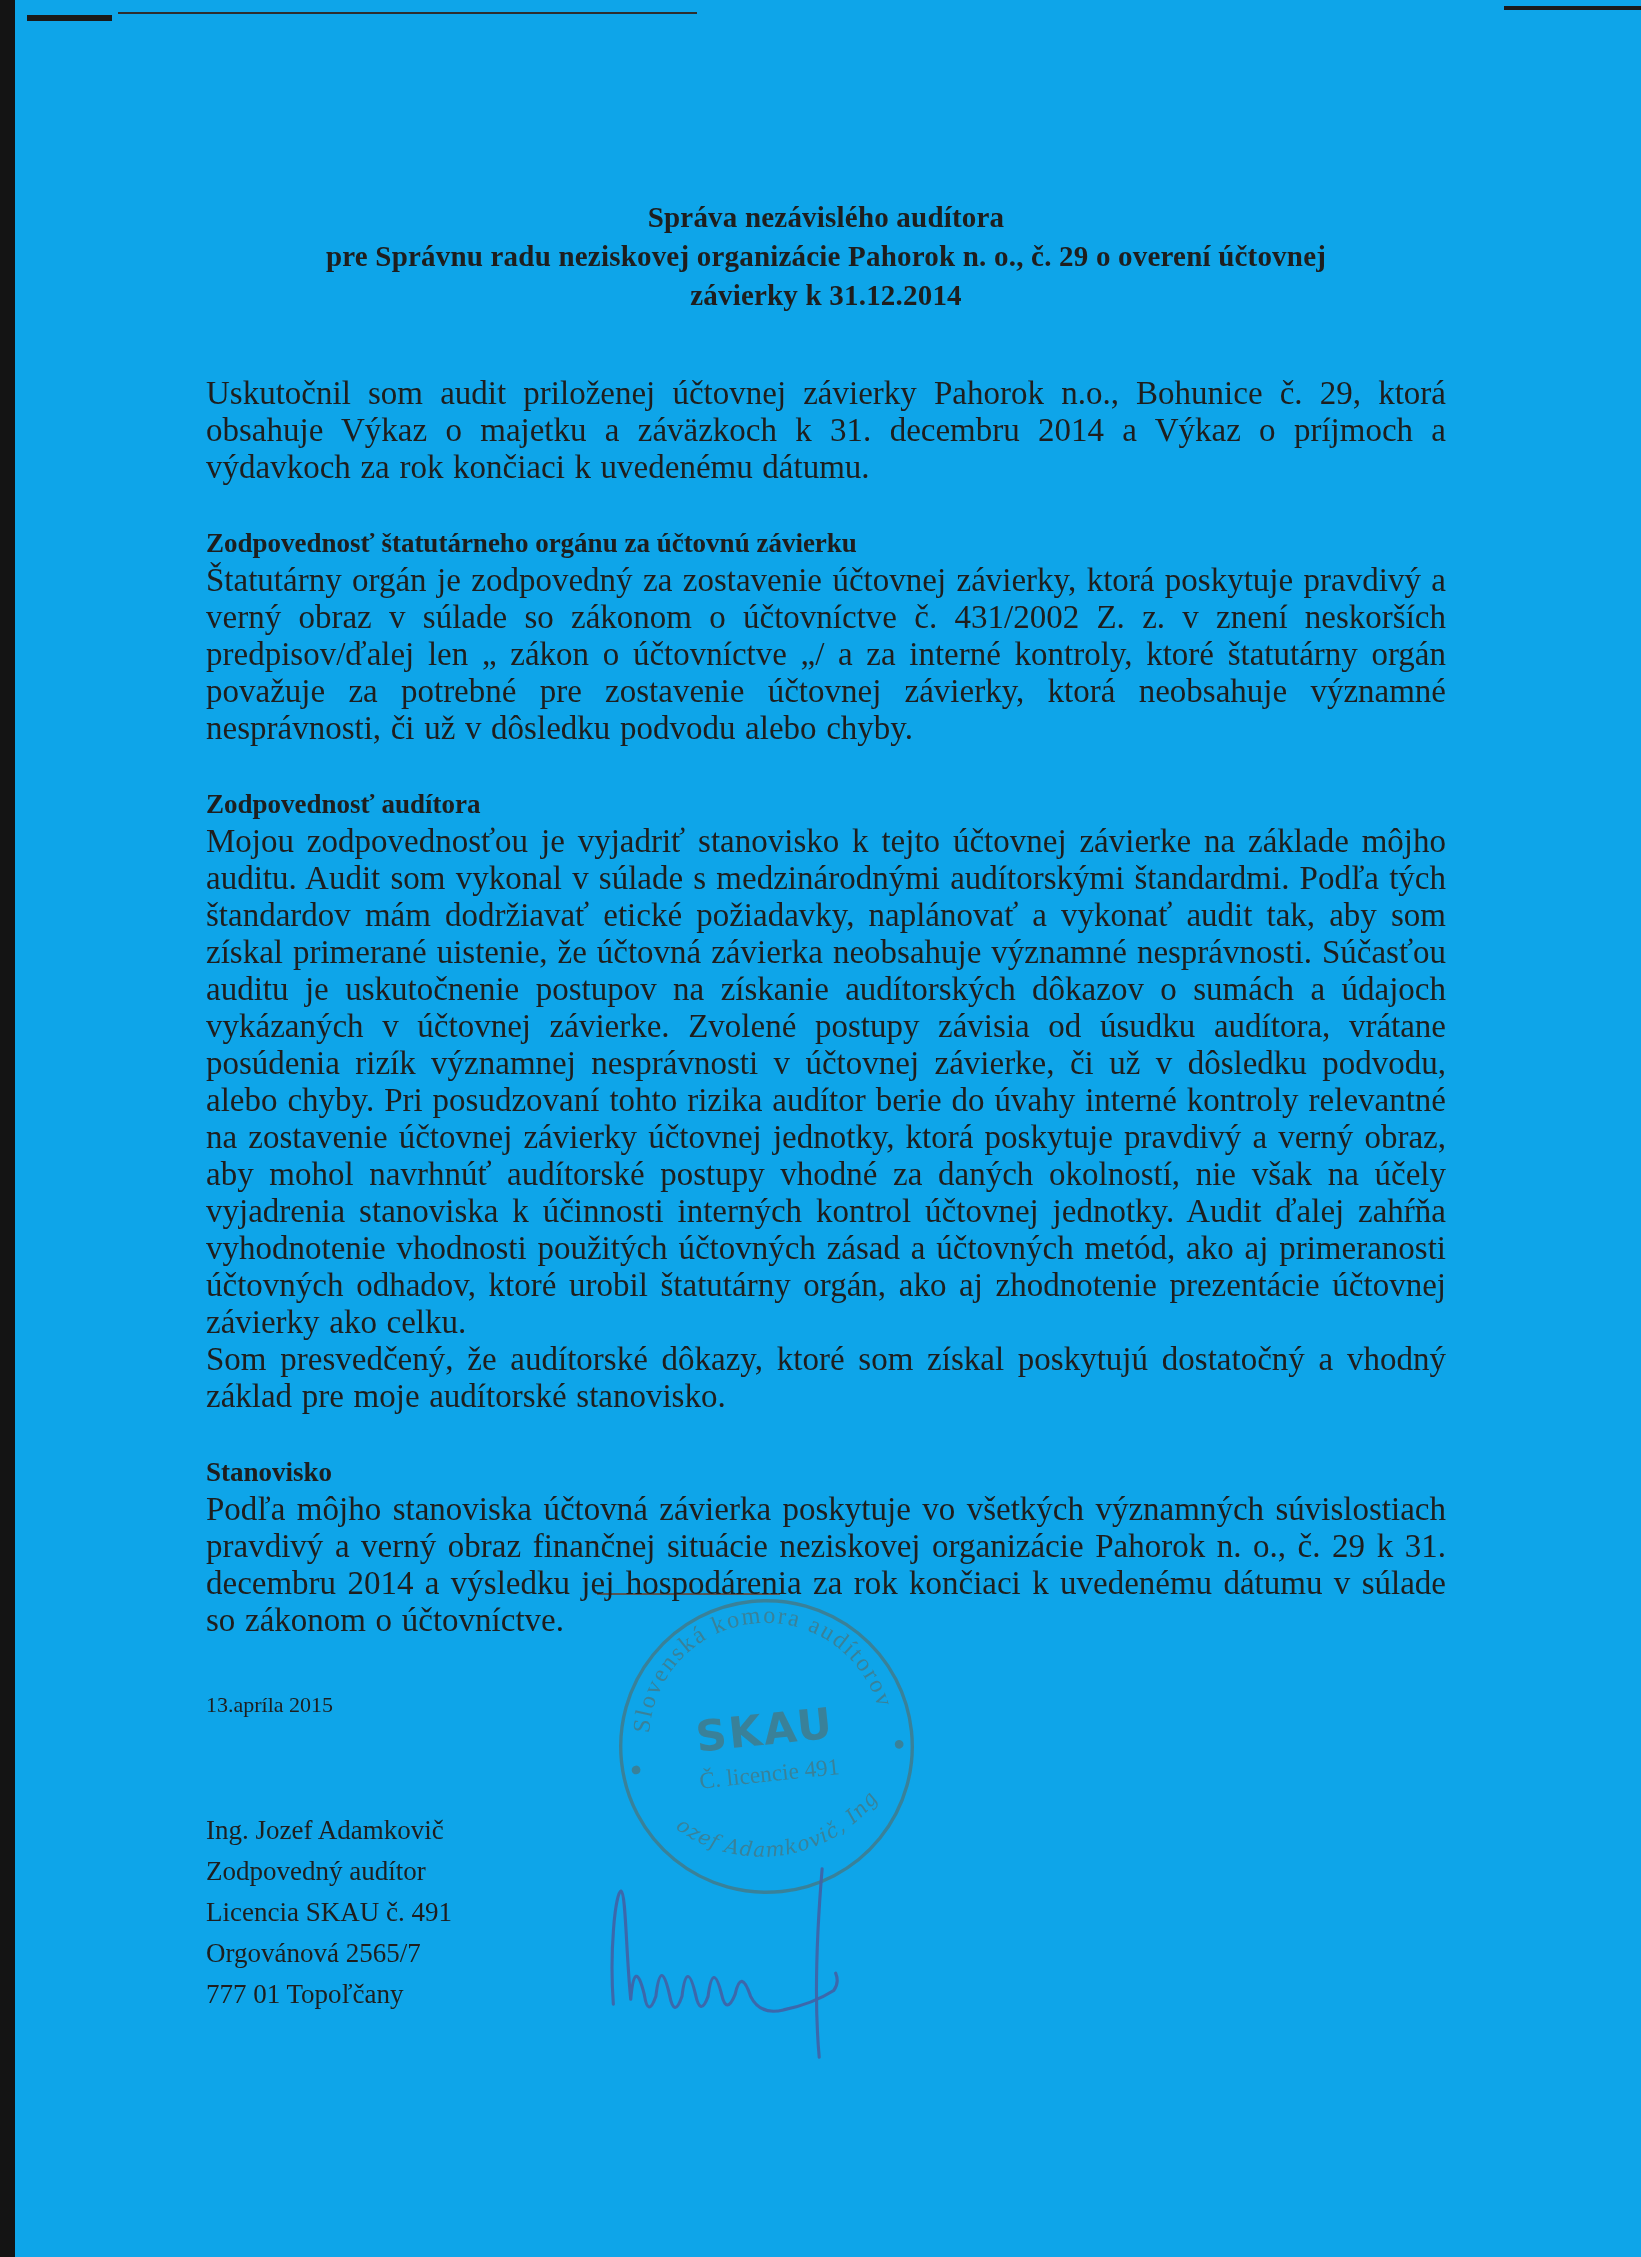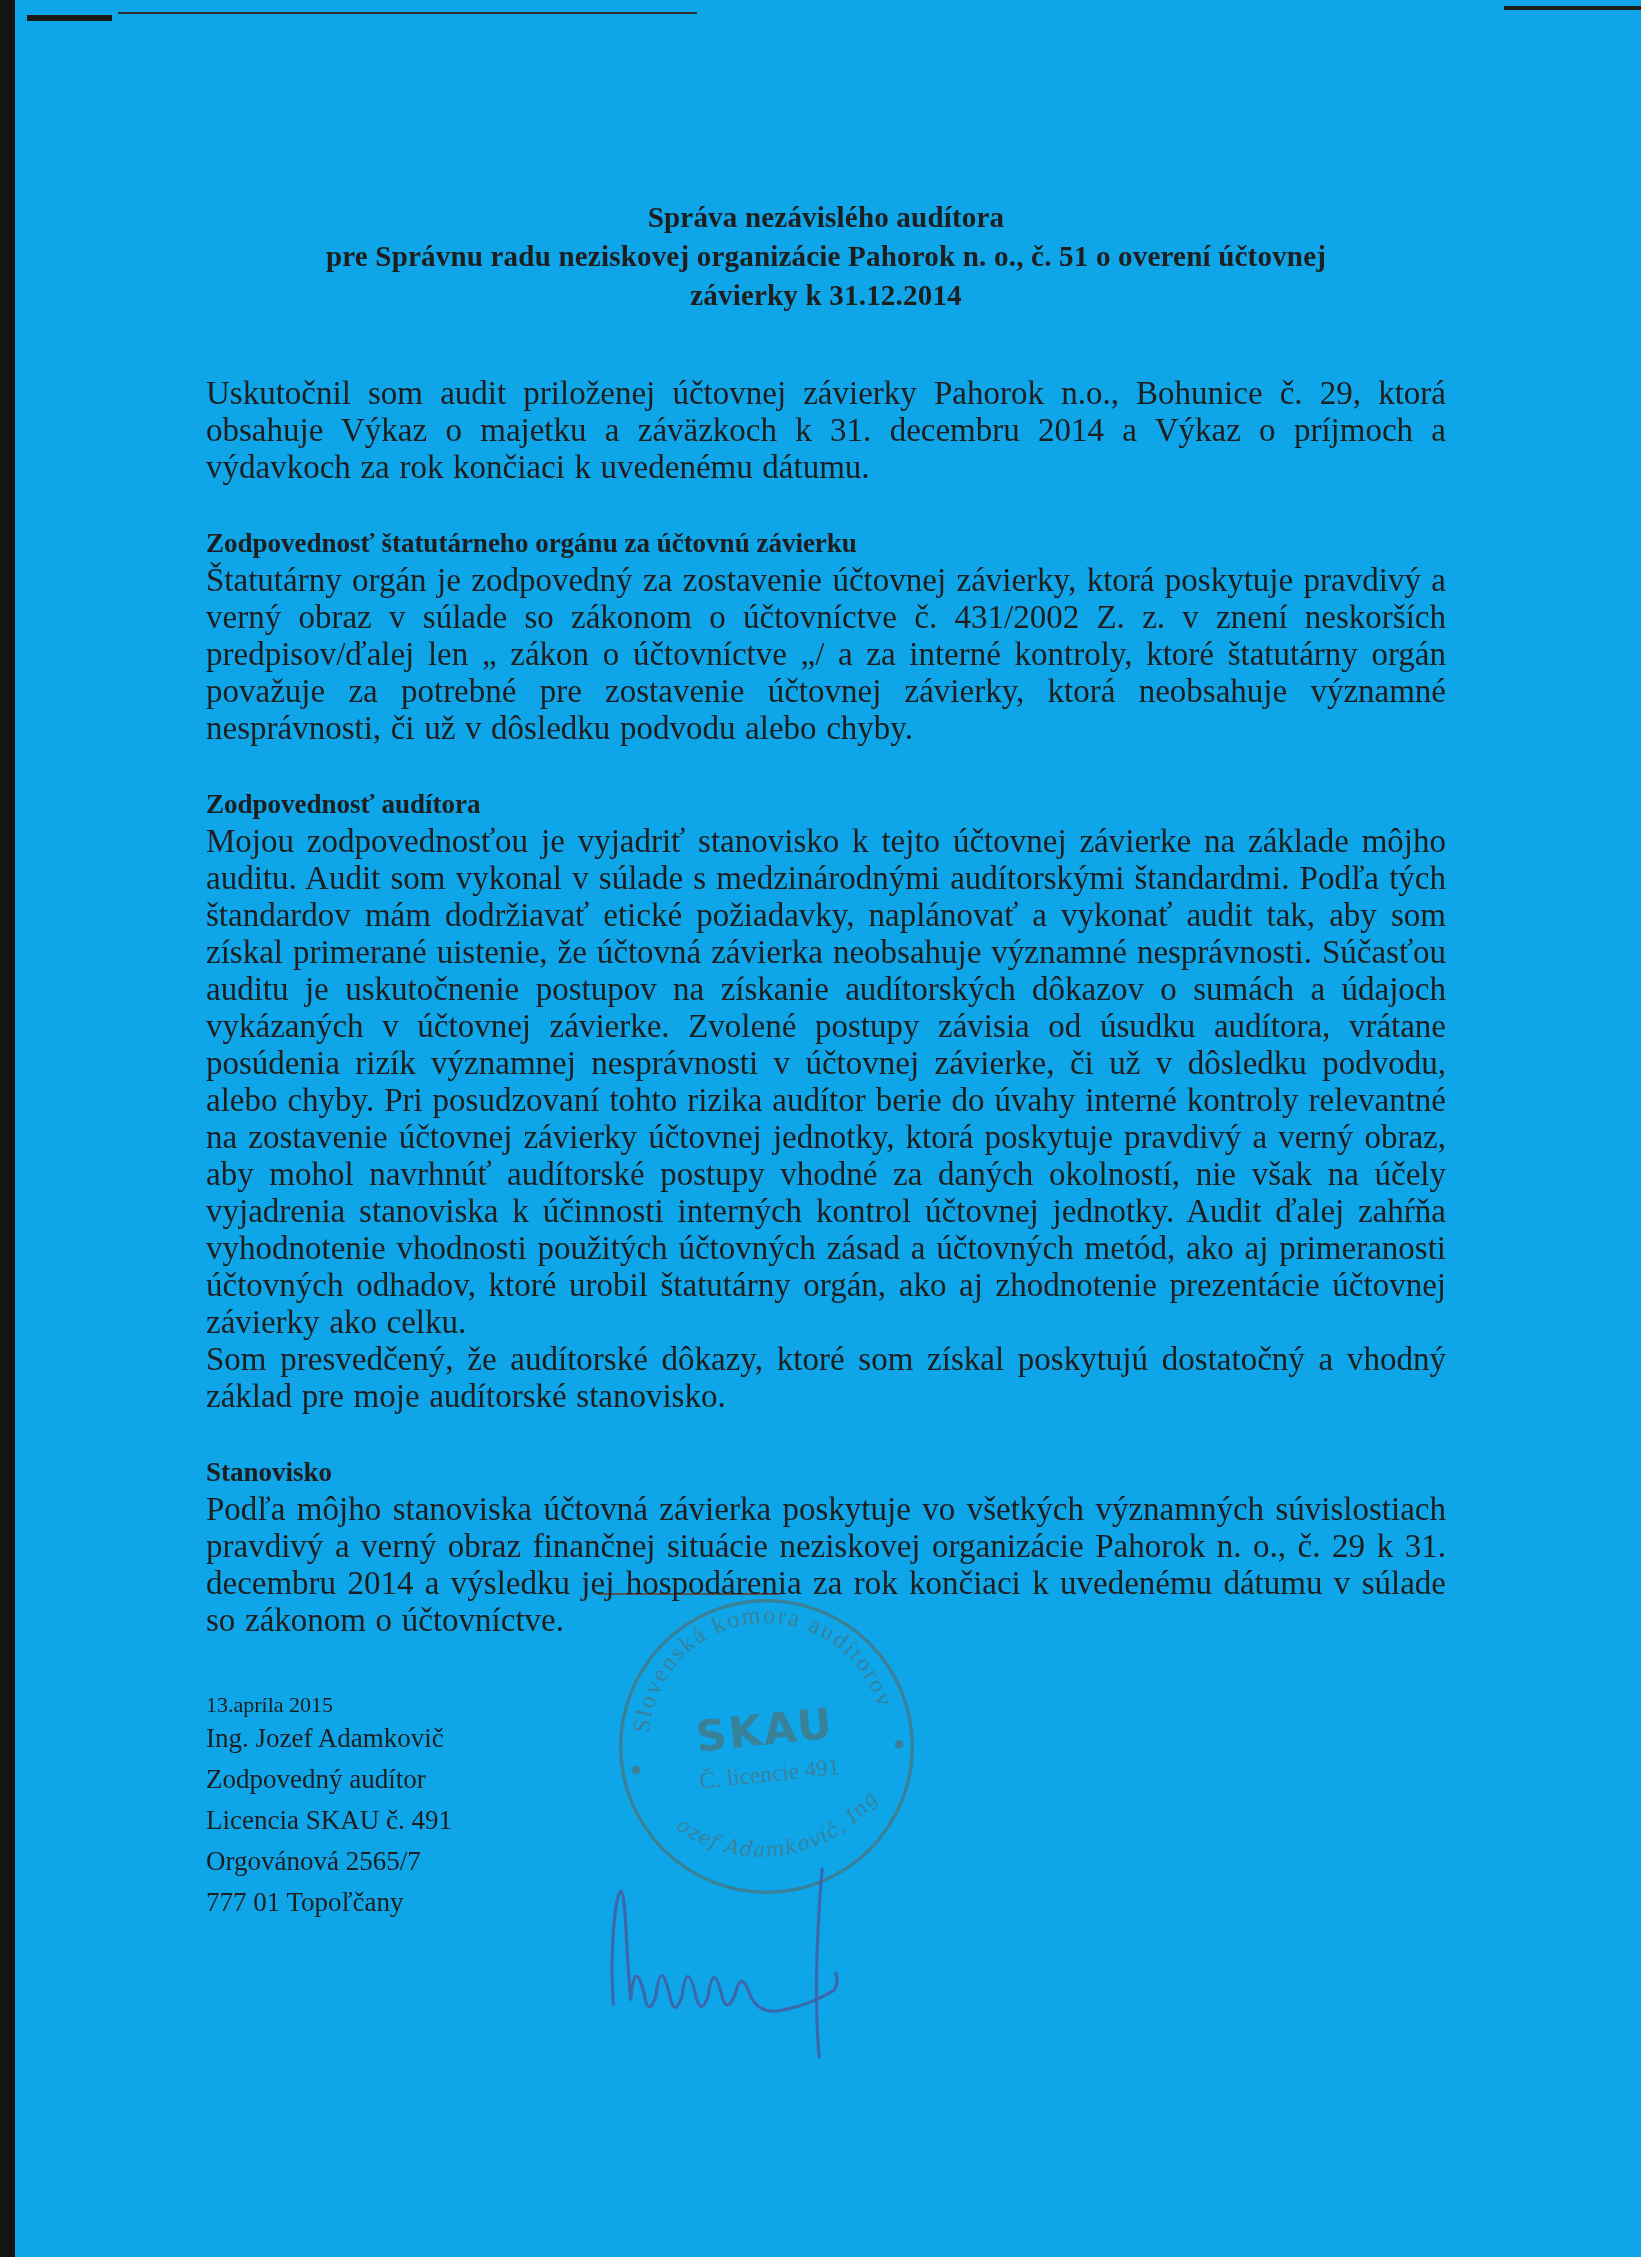--- a/index.html
+++ b/index.html
@@ -34,21 +34,21 @@
     font-size:33px; line-height:37px;
     text-align:justify; margin:0;
     word-spacing:1.4px;
   }
   .intro { margin-top:60px; }
   .heading {
     font-size:27px; font-weight:700;
     margin:39px 0 0 0; line-height:37px;
   }
   .date-line { font-size:22px; margin-top:53px; }
-  .signatory { font-size:27px; line-height:41px; }
+  .signatory { margin-top:92px; font-size:27px; line-height:41px; }
 
   
   .stamp-wrap {
     position:absolute; left:611px; top:1591px;
     width:311px; height:311px;
     transform:rotate(-6deg);
     opacity:0.92;
   }
   .stamp-ring   { fill:none; stroke:var(--stamp-color,#3d7f93); stroke-width:3.5; }
   .stamp-ring-text { font-family:"Liberation Serif", serif; font-size:25px; letter-spacing:2px; fill:var(--stamp-color,#3d7f93); }
@@ -76,21 +76,21 @@
   <div class="edge-left"></div>
   <div class="top-dash-1"></div>
   <div class="top-line"></div>
   <div class="top-dash-r"></div>
   <div class="pre-stamp-line"></div>
 
   <div class="content">
 
     <div class="doc-title">
       <div>Správa nezávislého audítora</div>
-      <div>pre Správnu radu neziskovej organizácie Pahorok n. o., č. 51 o overení účtovnej</div>
+      <div>pre Správnu radu neziskovej organizácie Pahorok n. o., č. 29 o overení účtovnej</div>
       <div>závierky k 31.12.2014</div>
     </div>
 
     <p class="para intro">Uskutočnil som audit priloženej účtovnej závierky Pahorok n.o., Bohunice č. 29, ktorá obsahuje Výkaz o majetku a záväzkoch k 31. decembru 2014 a Výkaz o príjmoch a výdavkoch za rok končiaci k uvedenému dátumu.</p>
 
     <h2 class="heading">Zodpovednosť štatutárneho orgánu za účtovnú závierku</h2>
     <p class="para">Štatutárny orgán je zodpovedný za zostavenie účtovnej závierky, ktorá poskytuje pravdivý a verný obraz v súlade so zákonom o účtovníctve č. 431/2002 Z. z. v znení neskorších predpisov/ďalej len „ zákon o účtovníctve „/ a za interné kontroly, ktoré štatutárny orgán považuje za potrebné pre zostavenie účtovnej závierky, ktorá neobsahuje významné nesprávnosti, či už v dôsledku podvodu alebo chyby.</p>
 
     <h2 class="heading">Zodpovednosť audítora</h2>
     <p class="para">Mojou zodpovednosťou je vyjadriť stanovisko k tejto účtovnej závierke na základe môjho auditu. Audit som vykonal v súlade s medzinárodnými audítorskými štandardmi. Podľa tých štandardov mám dodržiavať etické požiadavky, naplánovať a vykonať audit tak, aby som získal primerané uistenie, že účtovná závierka neobsahuje významné nesprávnosti. Súčasťou auditu je uskutočnenie postupov na získanie audítorských dôkazov o sumách a údajoch vykázaných v účtovnej závierke. Zvolené postupy závisia od  úsudku audítora, vrátane posúdenia rizík významnej nesprávnosti v účtovnej závierke, či už v dôsledku podvodu, alebo chyby. Pri posudzovaní tohto rizika audítor berie do úvahy interné kontroly  relevantné na zostavenie účtovnej závierky účtovnej jednotky, ktorá poskytuje pravdivý a verný obraz, aby mohol navrhnúť audítorské postupy vhodné za daných okolností, nie však na účely vyjadrenia stanoviska k účinnosti interných kontrol účtovnej jednotky. Audit ďalej zahŕňa vyhodnotenie vhodnosti použitých účtovných zásad a účtovných metód, ako aj primeranosti účtovných odhadov, ktoré urobil štatutárny orgán, ako aj zhodnotenie  prezentácie účtovnej závierky ako celku.</p>

